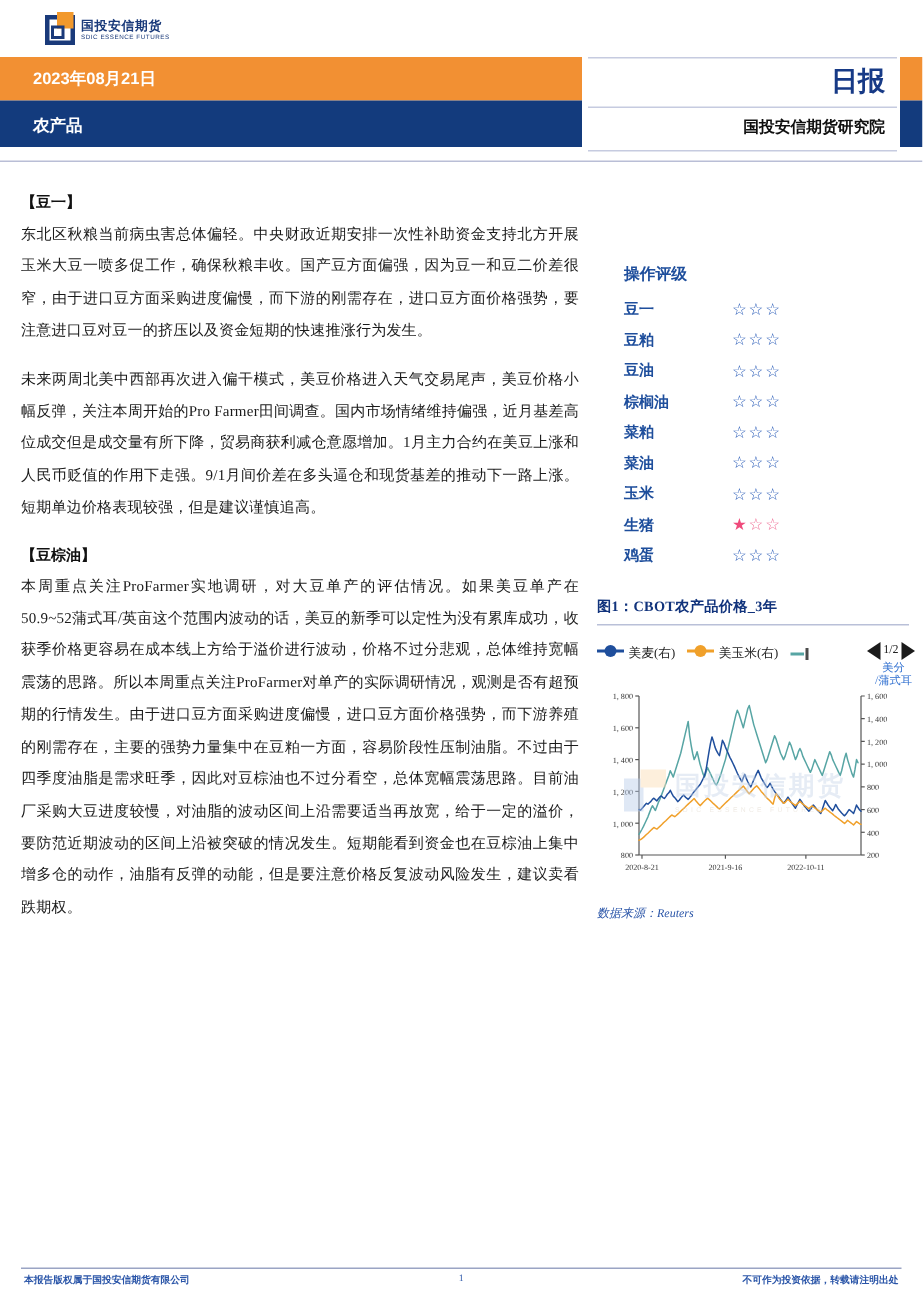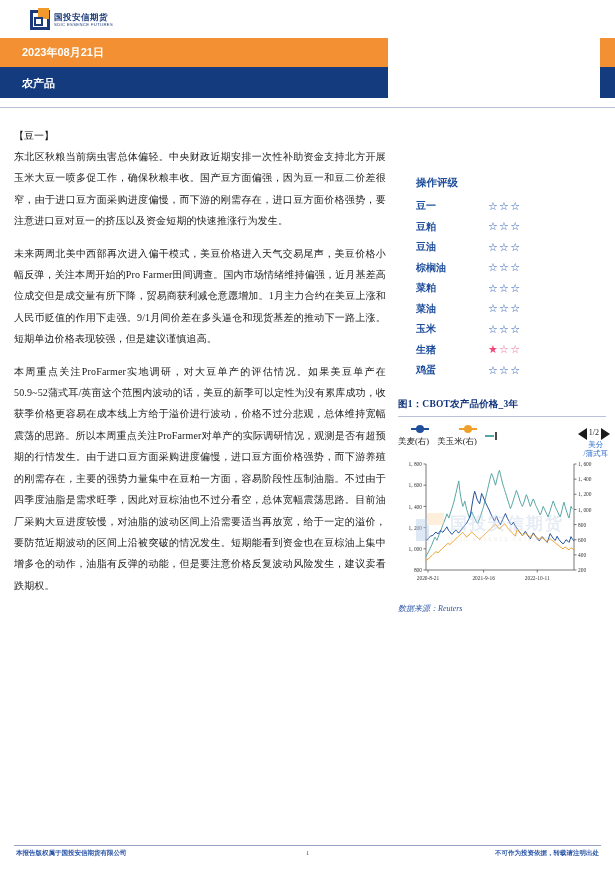--- a/index.html
+++ b/index.html
@@ -49,21 +49,21 @@
   .rt-title { position:absolute; right:8px; top:4px; font-size:18px; color:#173a86; font-weight:bold;
               font-family:"Liberation Sans", sans-serif; }
   .rt-sub { position:absolute; right:8px; top:40px; font-size:10.5px; color:#101010; font-weight:bold;
             font-family:"Liberation Sans", sans-serif; }
 
   .hdr-rule { position:absolute; left:0; top:107px; width:615px; height:1px; background:#b9bed6; }
 
   
   .left-col { position:absolute; left:14px; top:126px; width:372px; }
   .sec { margin-bottom:11px; }
-  .sec-h { font-size:10px; color:#111; font-weight:normal; line-height:20px;
+  .sec-h { font-size:10px; color:#111; font-weight:bold; line-height:20px;
            font-family:"Liberation Serif", serif; }
   .sec-p { font-size:10px; color:#1a1a1a; line-height:21.4px; text-align:justify;
            letter-spacing:.15px; font-family:"Liberation Serif", serif; }
 
   
   .right-col { position:absolute; left:398px; top:176px; width:210px; }
 
   .rate-title { font-size:10.5px; color:#1e4e9c; font-weight:bold; margin-left:18px; margin-bottom:6px;
                 font-family:Liberation Sans, sans-serif; }
   .rate-row { display:flex; align-items:center; height:20.5px; margin-left:18px; }
@@ -73,22 +73,22 @@
   .stars.hot .filled { color:#ef4a7b; }
   .stars.hot .hollow { color:#ef6d95; }
 
   
   .chart-card { position:absolute; left:398px; top:398px; width:212px; }
   .ch-title { font-size:9.5px; color:#11337c; font-weight:bold; letter-spacing:.2px;
               font-family:"Liberation Serif", serif; }
   .ch-rule { width:208px; height:1px; background:#b9c0d8; margin-top:5px; }
 
   .ch-legend { position:relative; display:flex; align-items:center; gap:8px; margin-top:11px; height:16px; }
-  .lg { display:flex; align-items:flex-end; gap:3px; font-size:8.5px; color:#222;
-        font-family:"Liberation Serif", serif;flex-direction:column; }
+  .lg { display:flex; align-items:flex-start; gap:3px; font-size:8.5px; color:#222;
+        font-family:"Liberation Serif", serif; }
   .lg .swatch { position:relative; width:18px; height:8px; }
   .lg .swatch .bar { position:absolute; left:0; top:3px; width:18px; height:2px; }
   .lg .swatch .dot { position:absolute; left:5px; top:0px; width:8px; height:8px; border-radius:50%; }
   .lg-partial { position:relative; width:14px; height:8px; }
   .lg-partial .bar { position:absolute; left:0; top:3px; width:9px; height:2px; background:#57a5a4; }
   .lg-partial .tick { position:absolute; left:10px; top:0px; width:2px; height:8px; background:#4b4b4b; }
 
   .pager { position:absolute; right:0; top:0px; display:flex; align-items:flex-start; gap:2px; }
   .pg-arrow { width:0; height:0; }
   .pg-left  { border-top:6px solid transparent; border-bottom:6px solid transparent; border-right:9px solid #1b1b1b; }
@@ -143,31 +143,39 @@
   </div>
 
   <div class="band-orange"></div>
   <div class="band-navy"></div>
   <div class="band-orange-r"></div>
   <div class="band-navy-r"></div>
 
   <div class="band-date">2023年08月21日</div>
   <div class="band-cat">农产品</div>
 
+  <div class="rt-box">
+    <div class="rt-line rt-l1"></div>
+    <div class="rt-line rt-l2"></div>
+    <div class="rt-line rt-l3"></div>
+    <div class="rt-title">日报</div>
+    <div class="rt-sub">国投安信期货研究院</div>
+  </div>
   <div class="hdr-rule"></div>
 
   <div class="left-col">
     <div class="sec">
       <div class="sec-h">【豆一】</div>
       <div class="sec-p">东北区秋粮当前病虫害总体偏轻。中央财政近期安排一次性补助资金支持北方开展玉米大豆一喷多促工作，确保秋粮丰收。国产豆方面偏强，因为豆一和豆二价差很窄，由于进口豆方面采购进度偏慢，而下游的刚需存在，进口豆方面价格强势，要注意进口豆对豆一的挤压以及资金短期的快速推涨行为发生。</div>
     </div>
     <div class="sec">
       <div class="sec-p">未来两周北美中西部再次进入偏干模式，美豆价格进入天气交易尾声，美豆价格小幅反弹，关注本周开始的Pro Farmer田间调查。国内市场情绪维持偏强，近月基差高位成交但是成交量有所下降，贸易商获利减仓意愿增加。1月主力合约在美豆上涨和人民币贬值的作用下走强。9/1月间价差在多头逼仓和现货基差的推动下一路上涨。短期单边价格表现较强，但是建议谨慎追高。</div>
     </div>
     <div class="sec">
+      <div class="sec-h">【豆棕油】</div>
       <div class="sec-p">本周重点关注ProFarmer实地调研，对大豆单产的评估情况。如果美豆单产在50.9~52蒲式耳/英亩这个范围内波动的话，美豆的新季可以定性为没有累库成功，收获季价格更容易在成本线上方给于溢价进行波动，价格不过分悲观，总体维持宽幅震荡的思路。所以本周重点关注ProFarmer对单产的实际调研情况，观测是否有超预期的行情发生。由于进口豆方面采购进度偏慢，进口豆方面价格强势，而下游养殖的刚需存在，主要的强势力量集中在豆粕一方面，容易阶段性压制油脂。不过由于四季度油脂是需求旺季，因此对豆棕油也不过分看空，总体宽幅震荡思路。目前油厂采购大豆进度较慢，对油脂的波动区间上沿需要适当再放宽，给于一定的溢价，要防范近期波动的区间上沿被突破的情况发生。短期能看到资金也在豆棕油上集中增多仓的动作，油脂有反弹的动能，但是要注意价格反复波动风险发生，建议卖看跌期权。</div>
     </div>
   </div>
 
   <div class="right-col">
     <div class="rate-title">操作评级</div>
     <div id="rating-rows">
         <div class="rate-row">
           <span class="rate-name">豆一</span>
           <span class="stars"><span class="hollow">☆</span><span class="hollow">☆</span><span class="hollow">☆</span></span>

